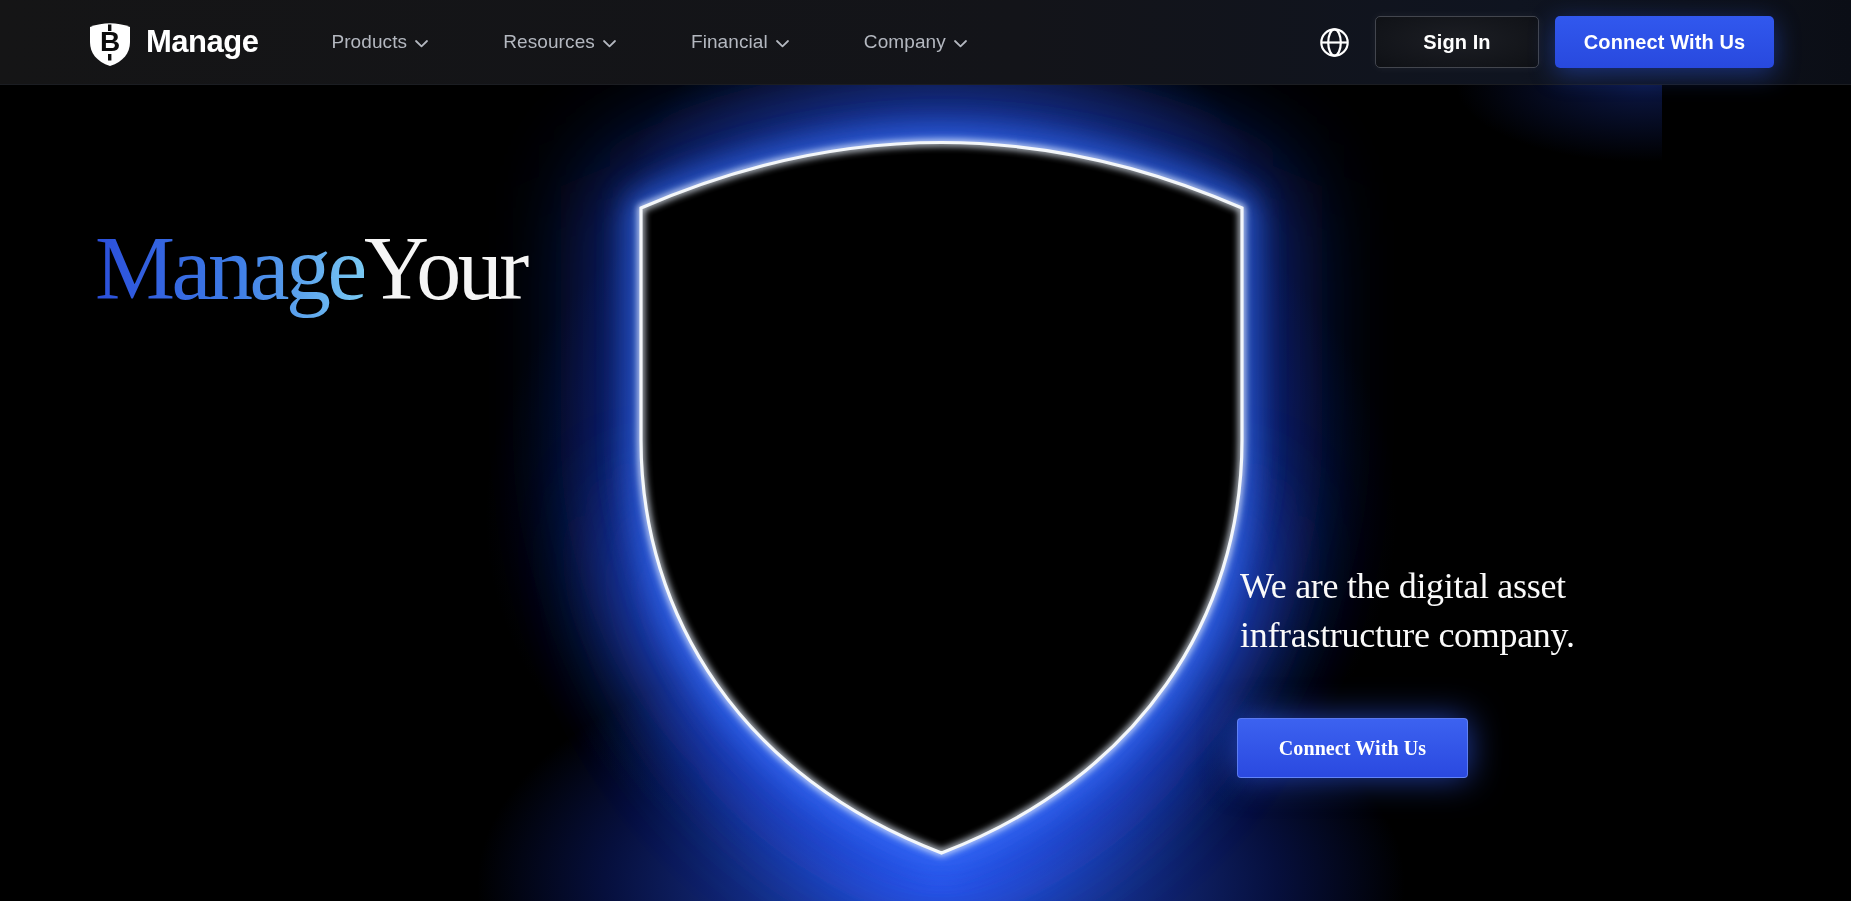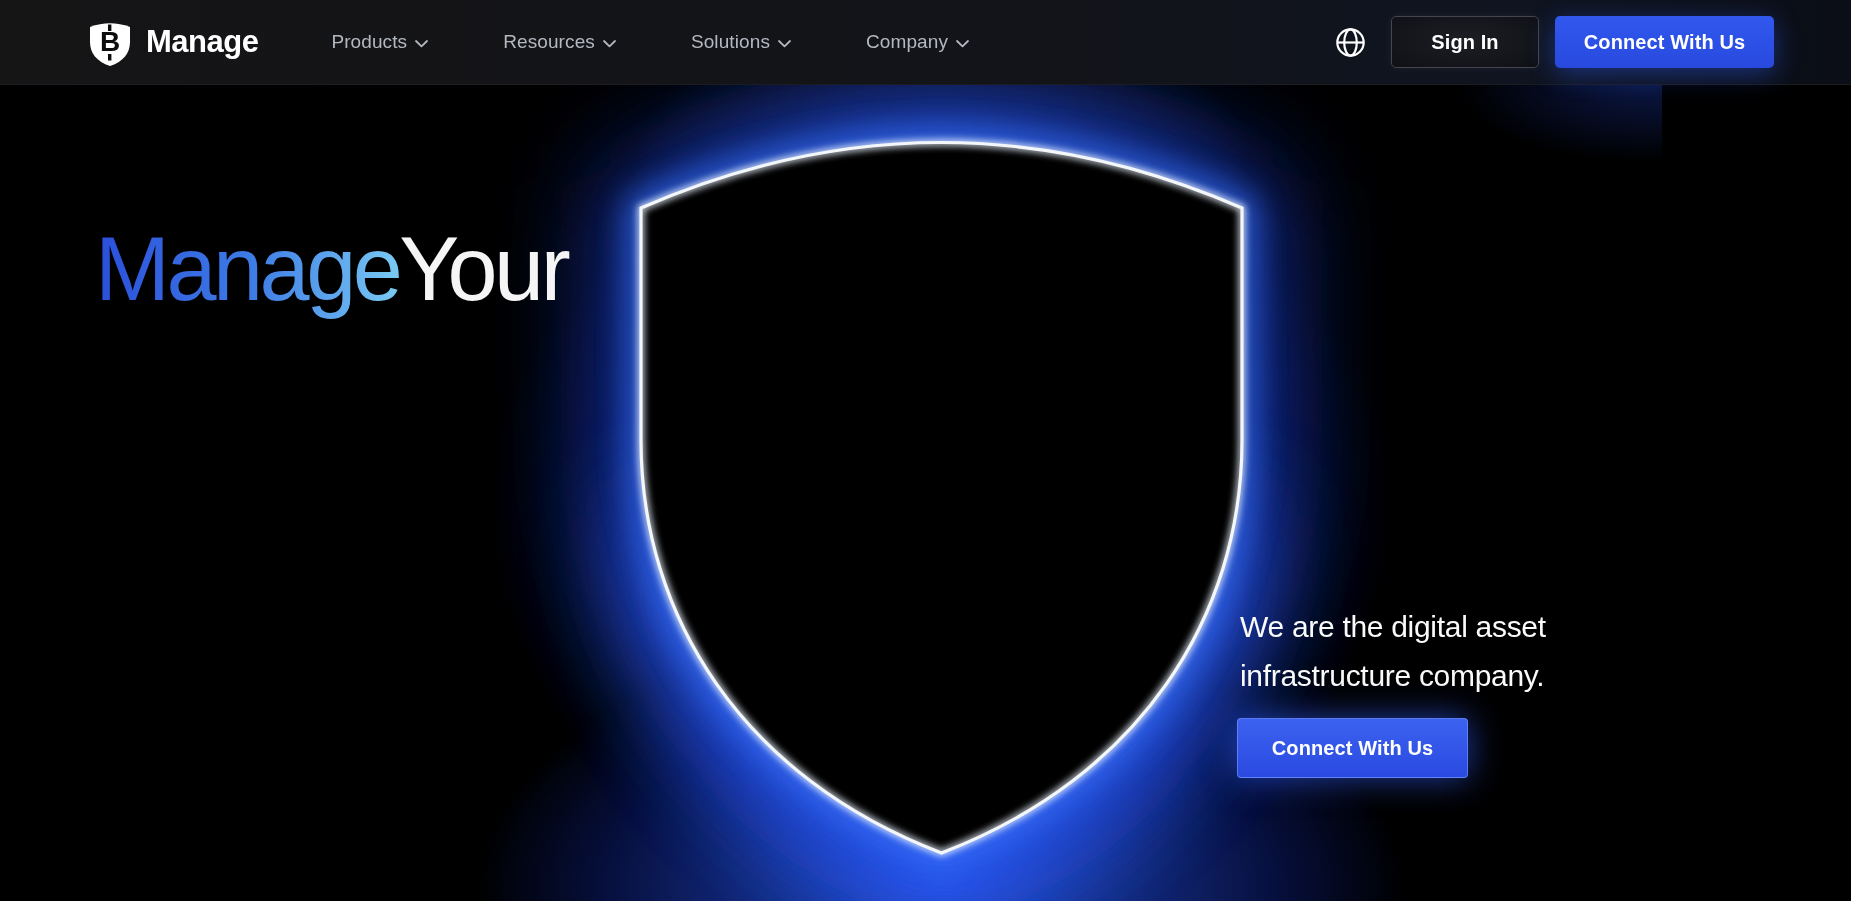--- a/index.html
+++ b/index.html
@@ -34,21 +34,21 @@
   }
   .nav-item .chev { margin-top: 3px; color: #b4b8c0; }
 
   .actions { margin-left: auto; display: flex; align-items: center; gap: 25px; }
   .globe-btn { background: none; border: none; padding: 0; cursor: pointer; display: flex; }
   .btn {
     font-family: inherit; font-weight: bold; font-size: 20px; color: #fff;
     border-radius: 5px; cursor: pointer; letter-spacing: 0.1px;
   }
   .btn-signin {
-    width: 148px; height: 52px;
+    width: 164px; height: 52px;
     background: radial-gradient(ellipse at 50% 45%, #1c1e24 0%, #121419 75%, #0e1014 100%);
     border: 1px solid #43464e;
     box-shadow: 0 0 10px rgba(255,255,255,0.06);
   }
   .btn-connect-nav {
     width: 219px; height: 52px; margin-left: -9px;
     background: linear-gradient(180deg, #3158ee 0%, #2849de 100%);
     border: none;
     box-shadow: 0 6px 26px rgba(45, 90, 240, 0.45);
   }
@@ -57,40 +57,41 @@
   .hero {
     position: relative;
     width: 1662px; height: 816px;
     overflow: hidden;
     background:
       radial-gradient(ellipse 270px 110px at 1645px 0px,  rgba(35, 70, 210, 0.32), transparent 70%),
       radial-gradient(ellipse 430px 180px at 941px 70px,  rgba(55, 105, 255, 0.45), transparent 72%),
       radial-gradient(ellipse 570px 470px at 941px 430px, rgba(30, 66, 225, 0.50), rgba(12, 30, 130, 0.20) 62%, transparent 80%),
       radial-gradient(ellipse 580px 310px at 941px 800px, rgba(45, 95, 255, 0.80), rgba(20, 50, 200, 0.30) 58%, transparent 80%),
       #000000;
+    font-family: Liberation Serif, serif;
   }
   .shield-svg { position: absolute; left: 0; top: 0; z-index: 1; }
 
   .hero-title {
     position: absolute; left: 95px; top: 138px; z-index: 3;
     margin: 0;
     font-size: 90px; line-height: 92px; font-weight: 400;
     letter-spacing: -3.5px;
     color: #f5f5f5;
     white-space: nowrap;
   }
   .grad-word {
     background: linear-gradient(90deg, #2b4fdb 0%, #3e7ce6 52%, #79c9f3 100%);
     -webkit-background-clip: text; background-clip: text;
     color: transparent;
   }
 
   .hero-subtitle {
-    position: absolute; left: 1240px; top: 517px; z-index: 3;
-    font-size: 30px; line-height: 49px; letter-spacing: -0.3px;
+    position: absolute; left: 1240px; top: 477px; z-index: 3;
+    font-size: 36px; line-height: 49px; letter-spacing: -0.3px;
     color: #fafafa; font-weight: 400;
   }
 
   .hero-cta {
     position: absolute; left: 1237px; top: 633px; z-index: 3;
     width: 231px; height: 60px;
     font-family: inherit; font-size: 20px; font-weight: bold; color: #fff;
     background: linear-gradient(180deg, #3c62f0 0%, #2a49e0 100%);
     border: 1px solid rgba(130, 160, 255, 0.55);
     border-radius: 4px;
@@ -120,21 +121,21 @@
           <path d="M1 1 L6.5 6.3 L12 1" fill="none" stroke="currentColor" stroke-width="1.8" stroke-linecap="round" stroke-linejoin="round"></path>
         </svg>
     </button>
     <button class="nav-item">
       <span>Resources</span>
       <svg class="chev" width="13" height="8" viewBox="0 0 13 8">
           <path d="M1 1 L6.5 6.3 L12 1" fill="none" stroke="currentColor" stroke-width="1.8" stroke-linecap="round" stroke-linejoin="round"></path>
         </svg>
     </button>
     <button class="nav-item">
-      <span>Solutions</span>
+      <span>Financial</span>
       <svg class="chev" width="13" height="8" viewBox="0 0 13 8">
           <path d="M1 1 L6.5 6.3 L12 1" fill="none" stroke="currentColor" stroke-width="1.8" stroke-linecap="round" stroke-linejoin="round"></path>
         </svg>
     </button>
     <button class="nav-item">
       <span>Company</span>
       <svg class="chev" width="13" height="8" viewBox="0 0 13 8">
           <path d="M1 1 L6.5 6.3 L12 1" fill="none" stroke="currentColor" stroke-width="1.8" stroke-linecap="round" stroke-linejoin="round"></path>
         </svg>
     </button>

